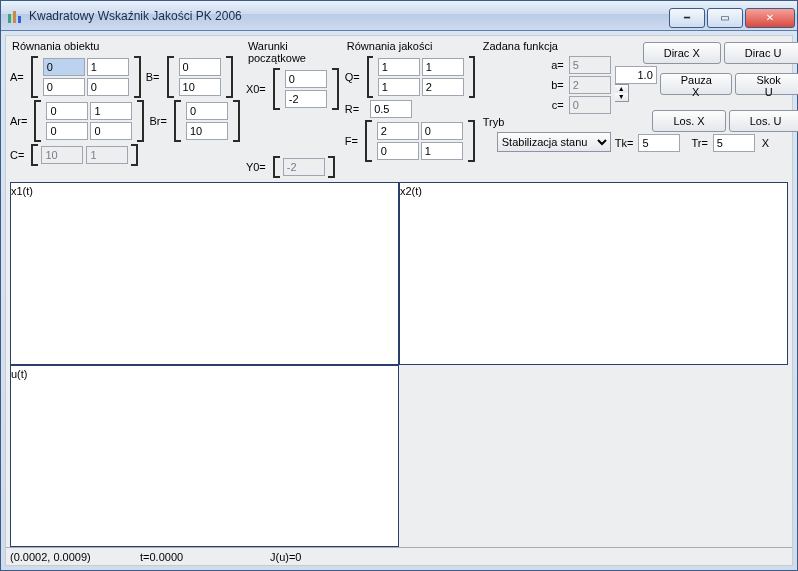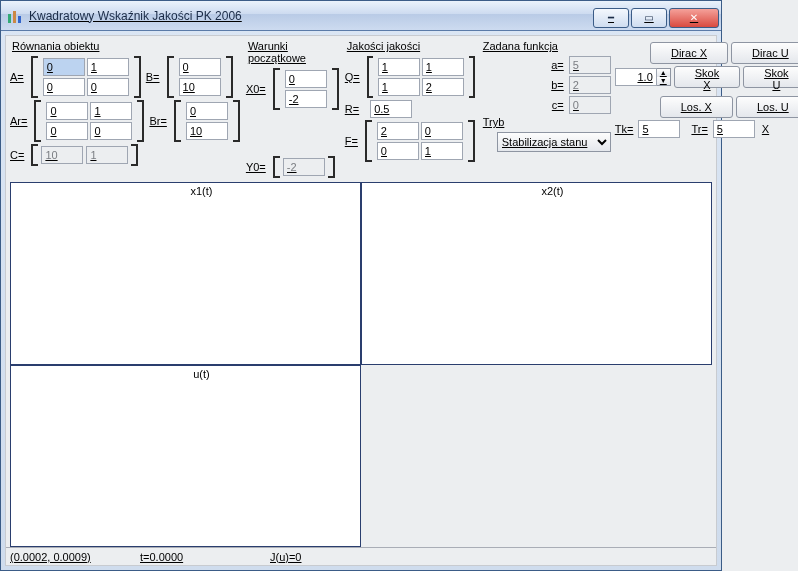--- a/index.html
+++ b/index.html
@@ -5,27 +5,26 @@
   * { box-sizing: border-box; }
   body {
     margin: 0;
     font-family: Tahoma, "Segoe UI", sans-serif;
     font-size: 11px;
     background: #eceef0;
     color: #000;
     overflow: hidden;
   }
   .window {
-    width: 722px;
+    width: 798px;
     height: 571px;
     background: linear-gradient(#dbe6f4,#cfdced);
     border: 1px solid #3b5c87;
     display: flex;
     flex-direction: column;
-    text-decoration: underline;
   }
   .titlebar {
     height: 30px;
     background: linear-gradient(#eaf2fb,#cddbf0 45%,#b9cbe6 46%,#cddbf0);
     display: flex;
     align-items: center;
     padding: 0 0 0 6px;
     border-bottom: 1px solid #5b7ba8;
   }
   .titlebar .ico {
@@ -85,39 +84,39 @@
     height:22px; min-width:46px; font-size:11px;
     background:linear-gradient(#fdfdfd,#e4e7ec);
     border:1px solid #8e95a2; border-radius:3px;
     padding:0 20px;
   }
   button.btn[disabled]{ color:#9a9ea6; }
   select.sel {
     height:20px; font-size:11px; border:1px solid #8e95a2;
     background:linear-gradient(#fdfdfd,#e4e7ec);
   }
-  .spin { display:flex; align-items:flex-start; }
+  .spin { display:flex; align-items:flex-start;flex-direction:column; }
   .spin .sp {
     width:14px; display:flex; flex-direction:column; border:1px solid #8e95a2; border-left:none; height:18px;
   }
   .spin .sp div{ flex:1; text-align:center; font-size:7px; line-height:8px; background:linear-gradient(#fdfdfd,#e4e7ec); cursor:default;}
   .plots {
     flex:1;
     display:grid;
     grid-template-columns: 1fr 1fr;
     grid-template-rows: 1fr 1fr;
     margin: 0 4px 0 4px;
   }
   .plot {
     border:1px solid #2a3e6e;
     background:#fff;
     position:relative;
   }
   .plot .ptitle {
-    position:absolute; top:2px; left:16px; width:100%; text-align:center;
+    position:absolute; top:2px; left:0; width:100%; text-align:left;
     font-size:11px;
   }
   .statusbar {
     height:18px; display:flex; align-items:center;
     border-top:1px solid #a9adb6;
     background:#eceef0;
     padding:0 4px;
     font-size:11px;
   }
   .statusbar .cell { min-width:130px; }
@@ -210,21 +209,21 @@
         <div style="height:42px;"></div>
         <div class="row">
           <span class="lbl">Y0=</span>
           <span class="brL" style="height:22px;"></span>
           <input class="txt" disabled="" value="-2" style="">
           <span class="brR" style="height:22px;"></span>
         </div>
       </div>
 
       <div class="group" style="width:132px;">
-        <div class="glabel sec-title">Jakości jakości</div>
+        <div class="glabel sec-title">Równania jakości</div>
         <div class="row">
           <span class="lbl">Q=</span>
           <span class="brL"></span>
           <div class="mat">
             <input class="txt w36" value="1" style="">
             <input class="txt w36" value="1" style="">
             <input class="txt w36" value="1" style="">
             <input class="txt w36" value="2" style="">
           </div>
           <span class="brR"></span>
@@ -274,21 +273,21 @@
           <button class="btn">Dirac U</button>
         </div>
         <div class="row" style="justify-content:flex-end;">
           <div class="spin">
             <input class="txt w36" style="text-align: right;" value="1.0">
             <div class="sp">
                 <div>▲</div>
                 <div>▼</div>
               </div>
           </div>
-          <button class="btn">Skok X</button>
+          <button class="btn">Pauza X</button>
           <button class="btn">Skok U</button>
         </div>
         <div class="row" style="justify-content:flex-end;margin-top:8px;">
           <button class="btn">Los. X</button>
           <button class="btn">Los. U</button>
         </div>
         <div class="row">
           <span class="lbl">Tk=</span>
           <input class="txt w36" value="5" style="">
           <span class="lbl" style="margin-left:8px;">Tr=</span>

